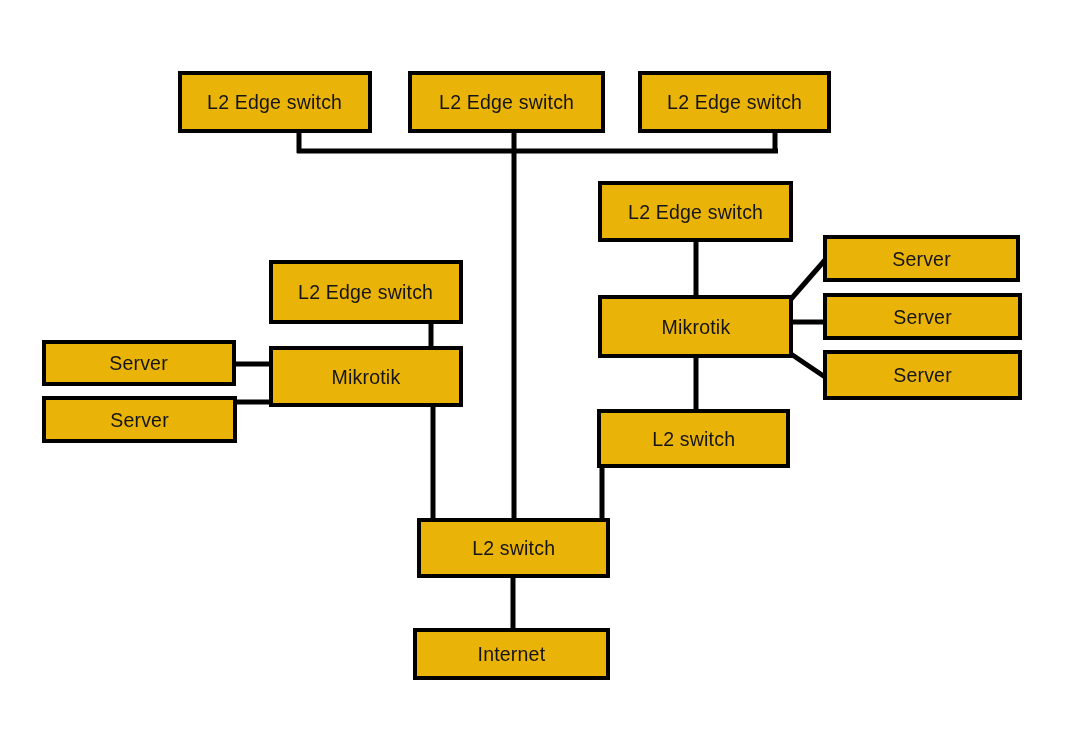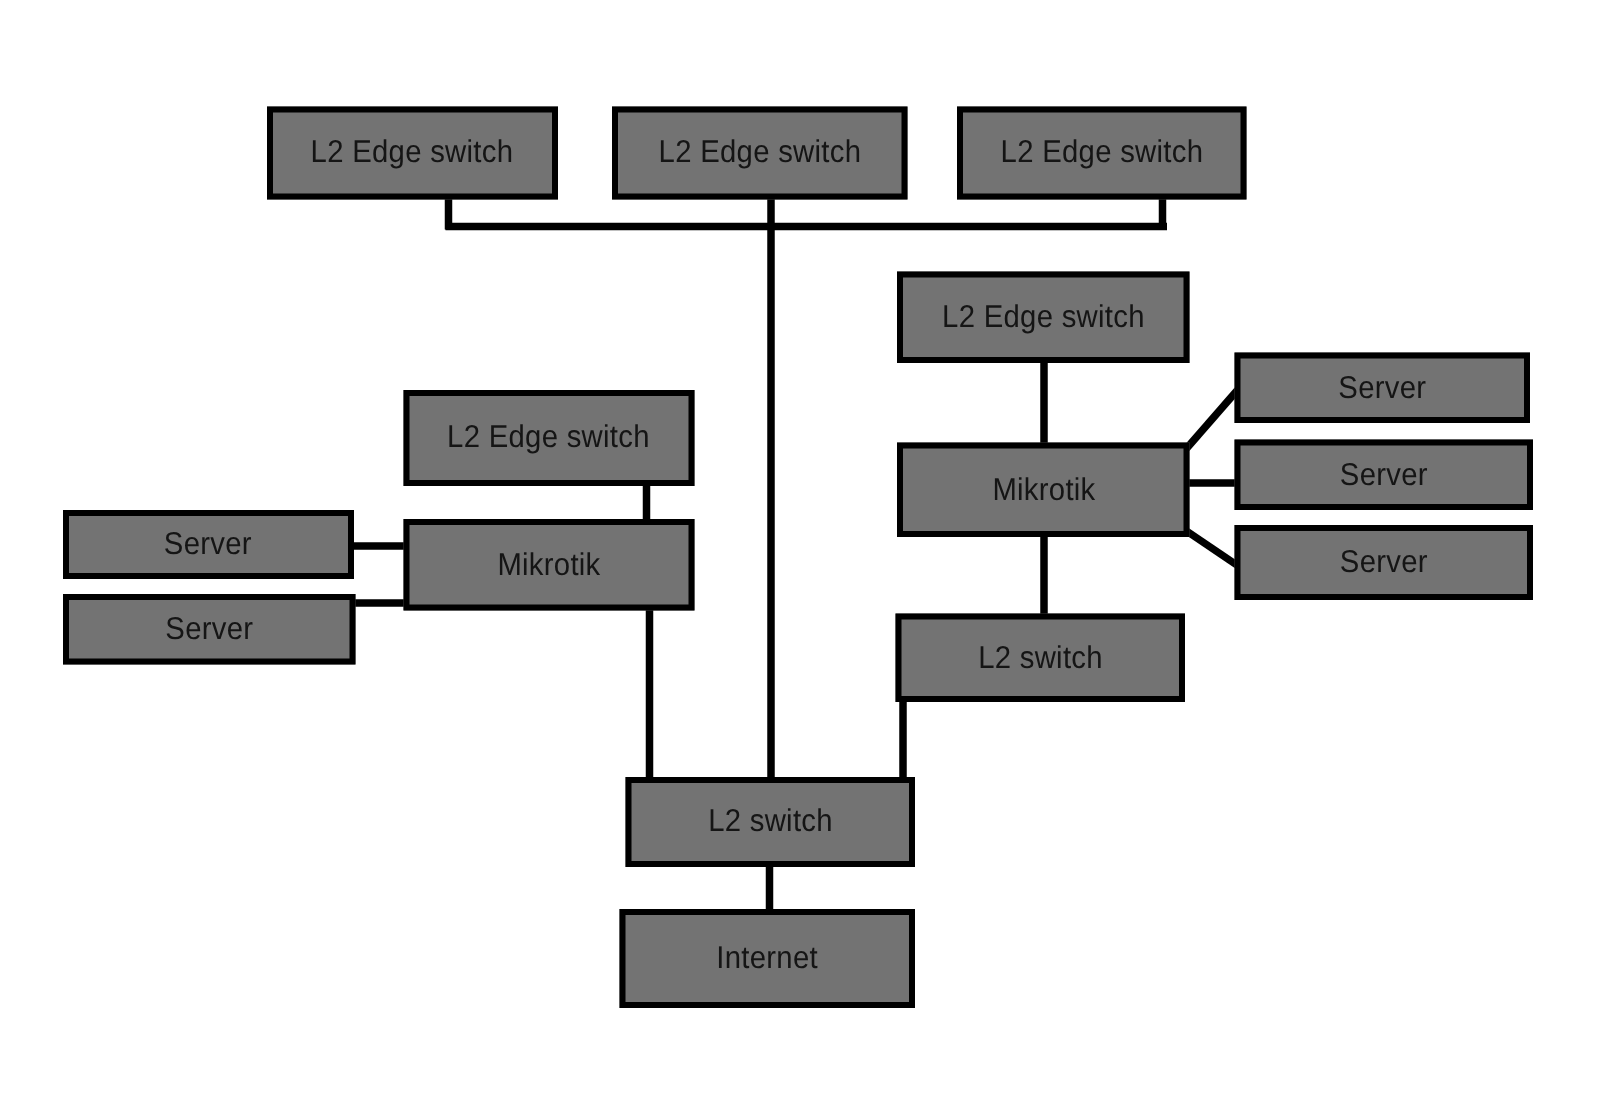--- a/index.html
+++ b/index.html
@@ -23,21 +23,21 @@
     height: 735px;
   }
   .wires line {
     stroke: #000000;
     stroke-width: 5;
   }
   .node {
     position: absolute;
     box-sizing: border-box;
     border: 4px solid #000000;
-    background: #737373;
+    background: #eab308;
     display: flex;
     align-items: center;
     justify-content: center;
     font-size: 21px;
     color: #151515;
     white-space: nowrap;
   }
   .node .lbl {
     display: inline-block;
     transform: scaleX(0.93);
@@ -109,17 +109,17 @@
   <div class="node" style="left:42px;  top:396px; width:195px; height:47px;">
       <span class="lbl">Server</span>
     </div>
 
   <div class="node" style="left:597px; top:409px; width:193px; height:59px;">
       <span class="lbl">L2 switch</span>
     </div>
   <div class="node" style="left:417px; top:518px; width:193px; height:60px;">
       <span class="lbl">L2 switch</span>
     </div>
-  <div class="node" style="left:413px; top:606px; width:197px; height:66px;">
+  <div class="node" style="left:413px; top:628px; width:197px; height:52px;">
       <span class="lbl">Internet</span>
     </div>
 
 </div>
 
 </body></html>

